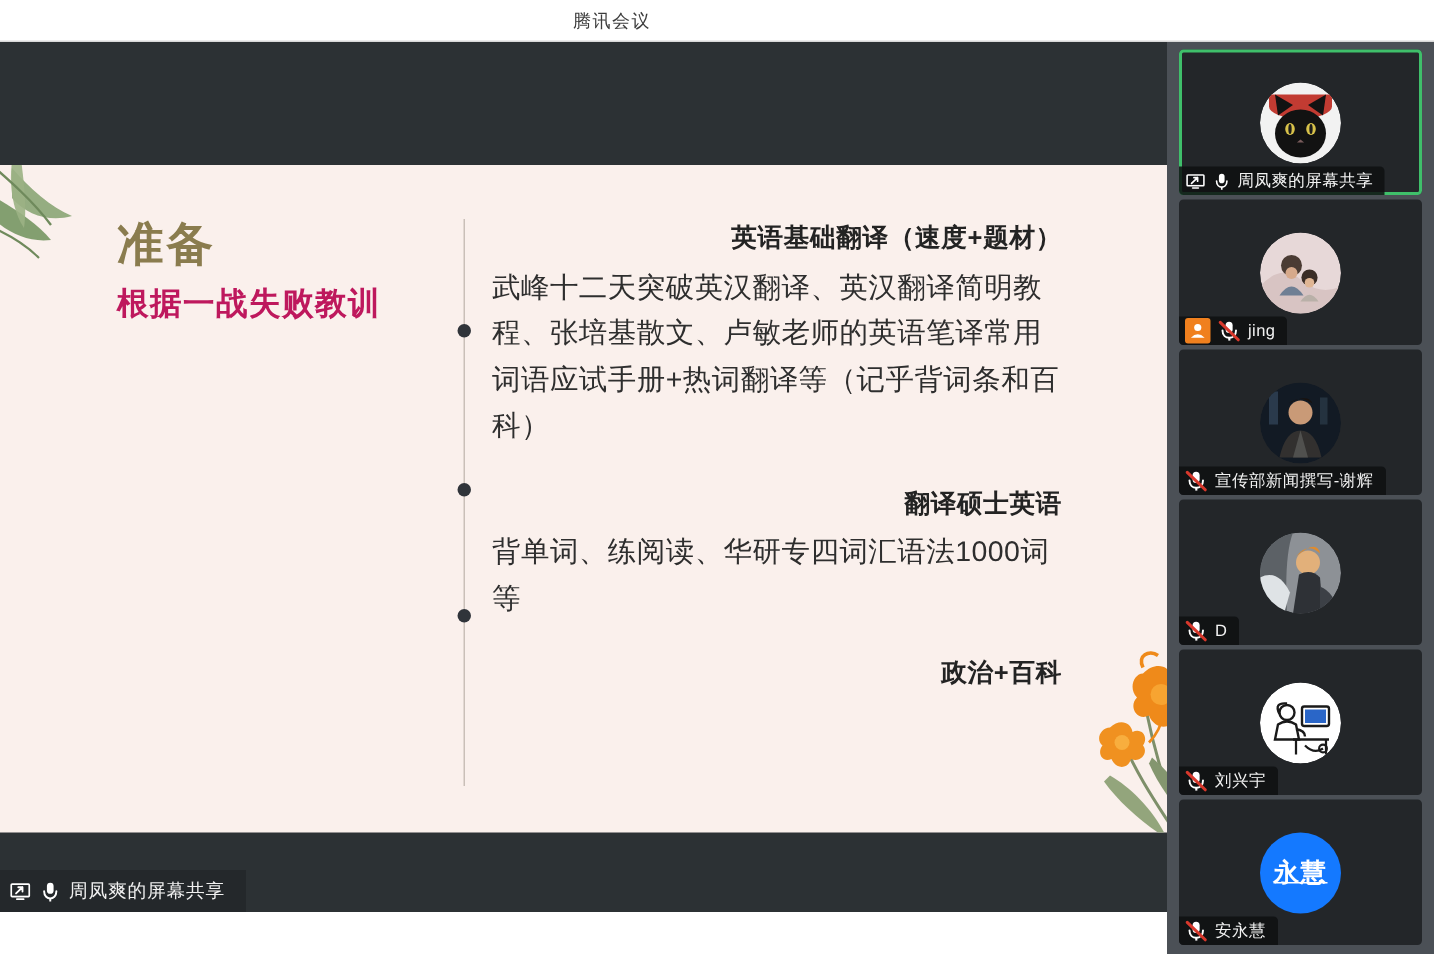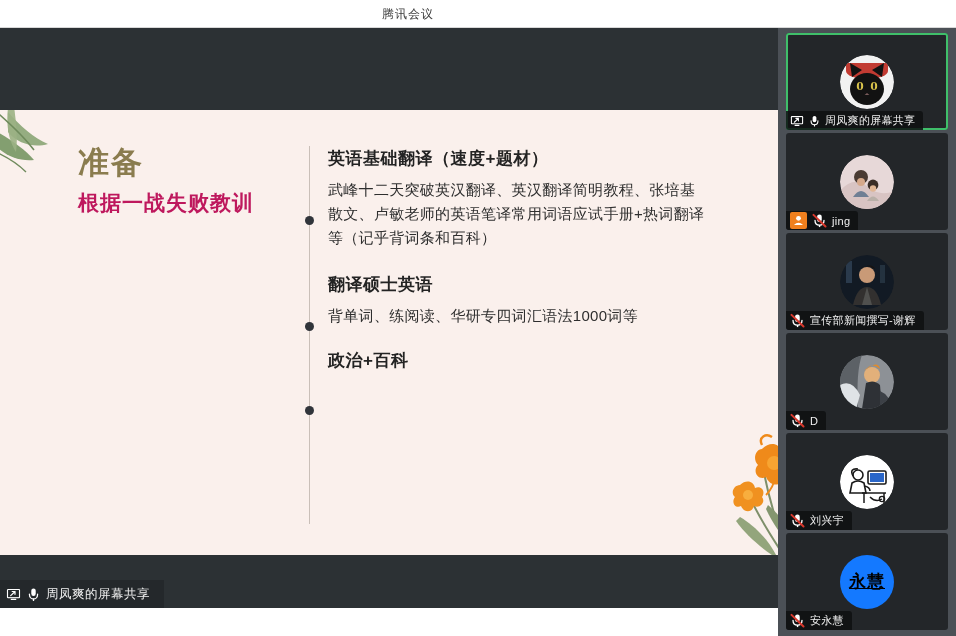--- a/index.html
+++ b/index.html
@@ -64,24 +64,24 @@
     position:absolute; left:305px; width:9px; height:9px; border-radius:50%;
     background:#30343a;
   }
 
   .slide-right {
     position:absolute; left:328px; top:36px; width:380px;
   }
   .sec { margin-bottom: 32px; }
   .sec-h {
     font-size:17px; font-weight:700; color:#232323; line-height:1.5;
-    margin-bottom:6px; letter-spacing:0.5px;
+    margin-bottom:6px; letter-spacing:0.5px;text-align:right;
   }
   .sec-b {
-    font-size:15px; color:#2e2e2e; line-height:1.62; letter-spacing:0.3px;
+    font-size:19px; color:#2e2e2e; line-height:1.62; letter-spacing:0.3px;
   }
   .sec.gap1 { margin-bottom: 22px; }
   .sec.gap2 { margin-bottom: 20px; }
 
   
   .share-strip {
     position:absolute; left:0; bottom:0; width:778px; height:28px;
     background:#2c3134;
   }
   .share-pill {
@@ -103,21 +103,21 @@
     background:#232629; border-radius:3px; margin-bottom:3px;
     overflow:hidden;
   }
   .tile.active { outline:2px solid #3fbf6a; outline-offset:-2px; }
 
   .avatar {
     position:absolute; left:50%; top:50%; transform:translate(-50%,-50%);
     width:54px; height:54px; border-radius:50%; overflow:hidden;
   }
   .avatar.initials {
-    background:#1479ff; color:#000000;
+    background:#1479ff; color:#ffffff;
     display:flex; align-items:center; justify-content:center;
     font-size:17px; font-weight:700; letter-spacing:1px;text-decoration:underline;
   }
 
   .tile-bar {
     position:absolute; left:0; bottom:0; height:19px;
     background:rgba(14,16,18,0.86);
     display:flex; align-items:center; gap:5px;
     padding: 0 8px 0 4px;
     border-top-right-radius:3px;

